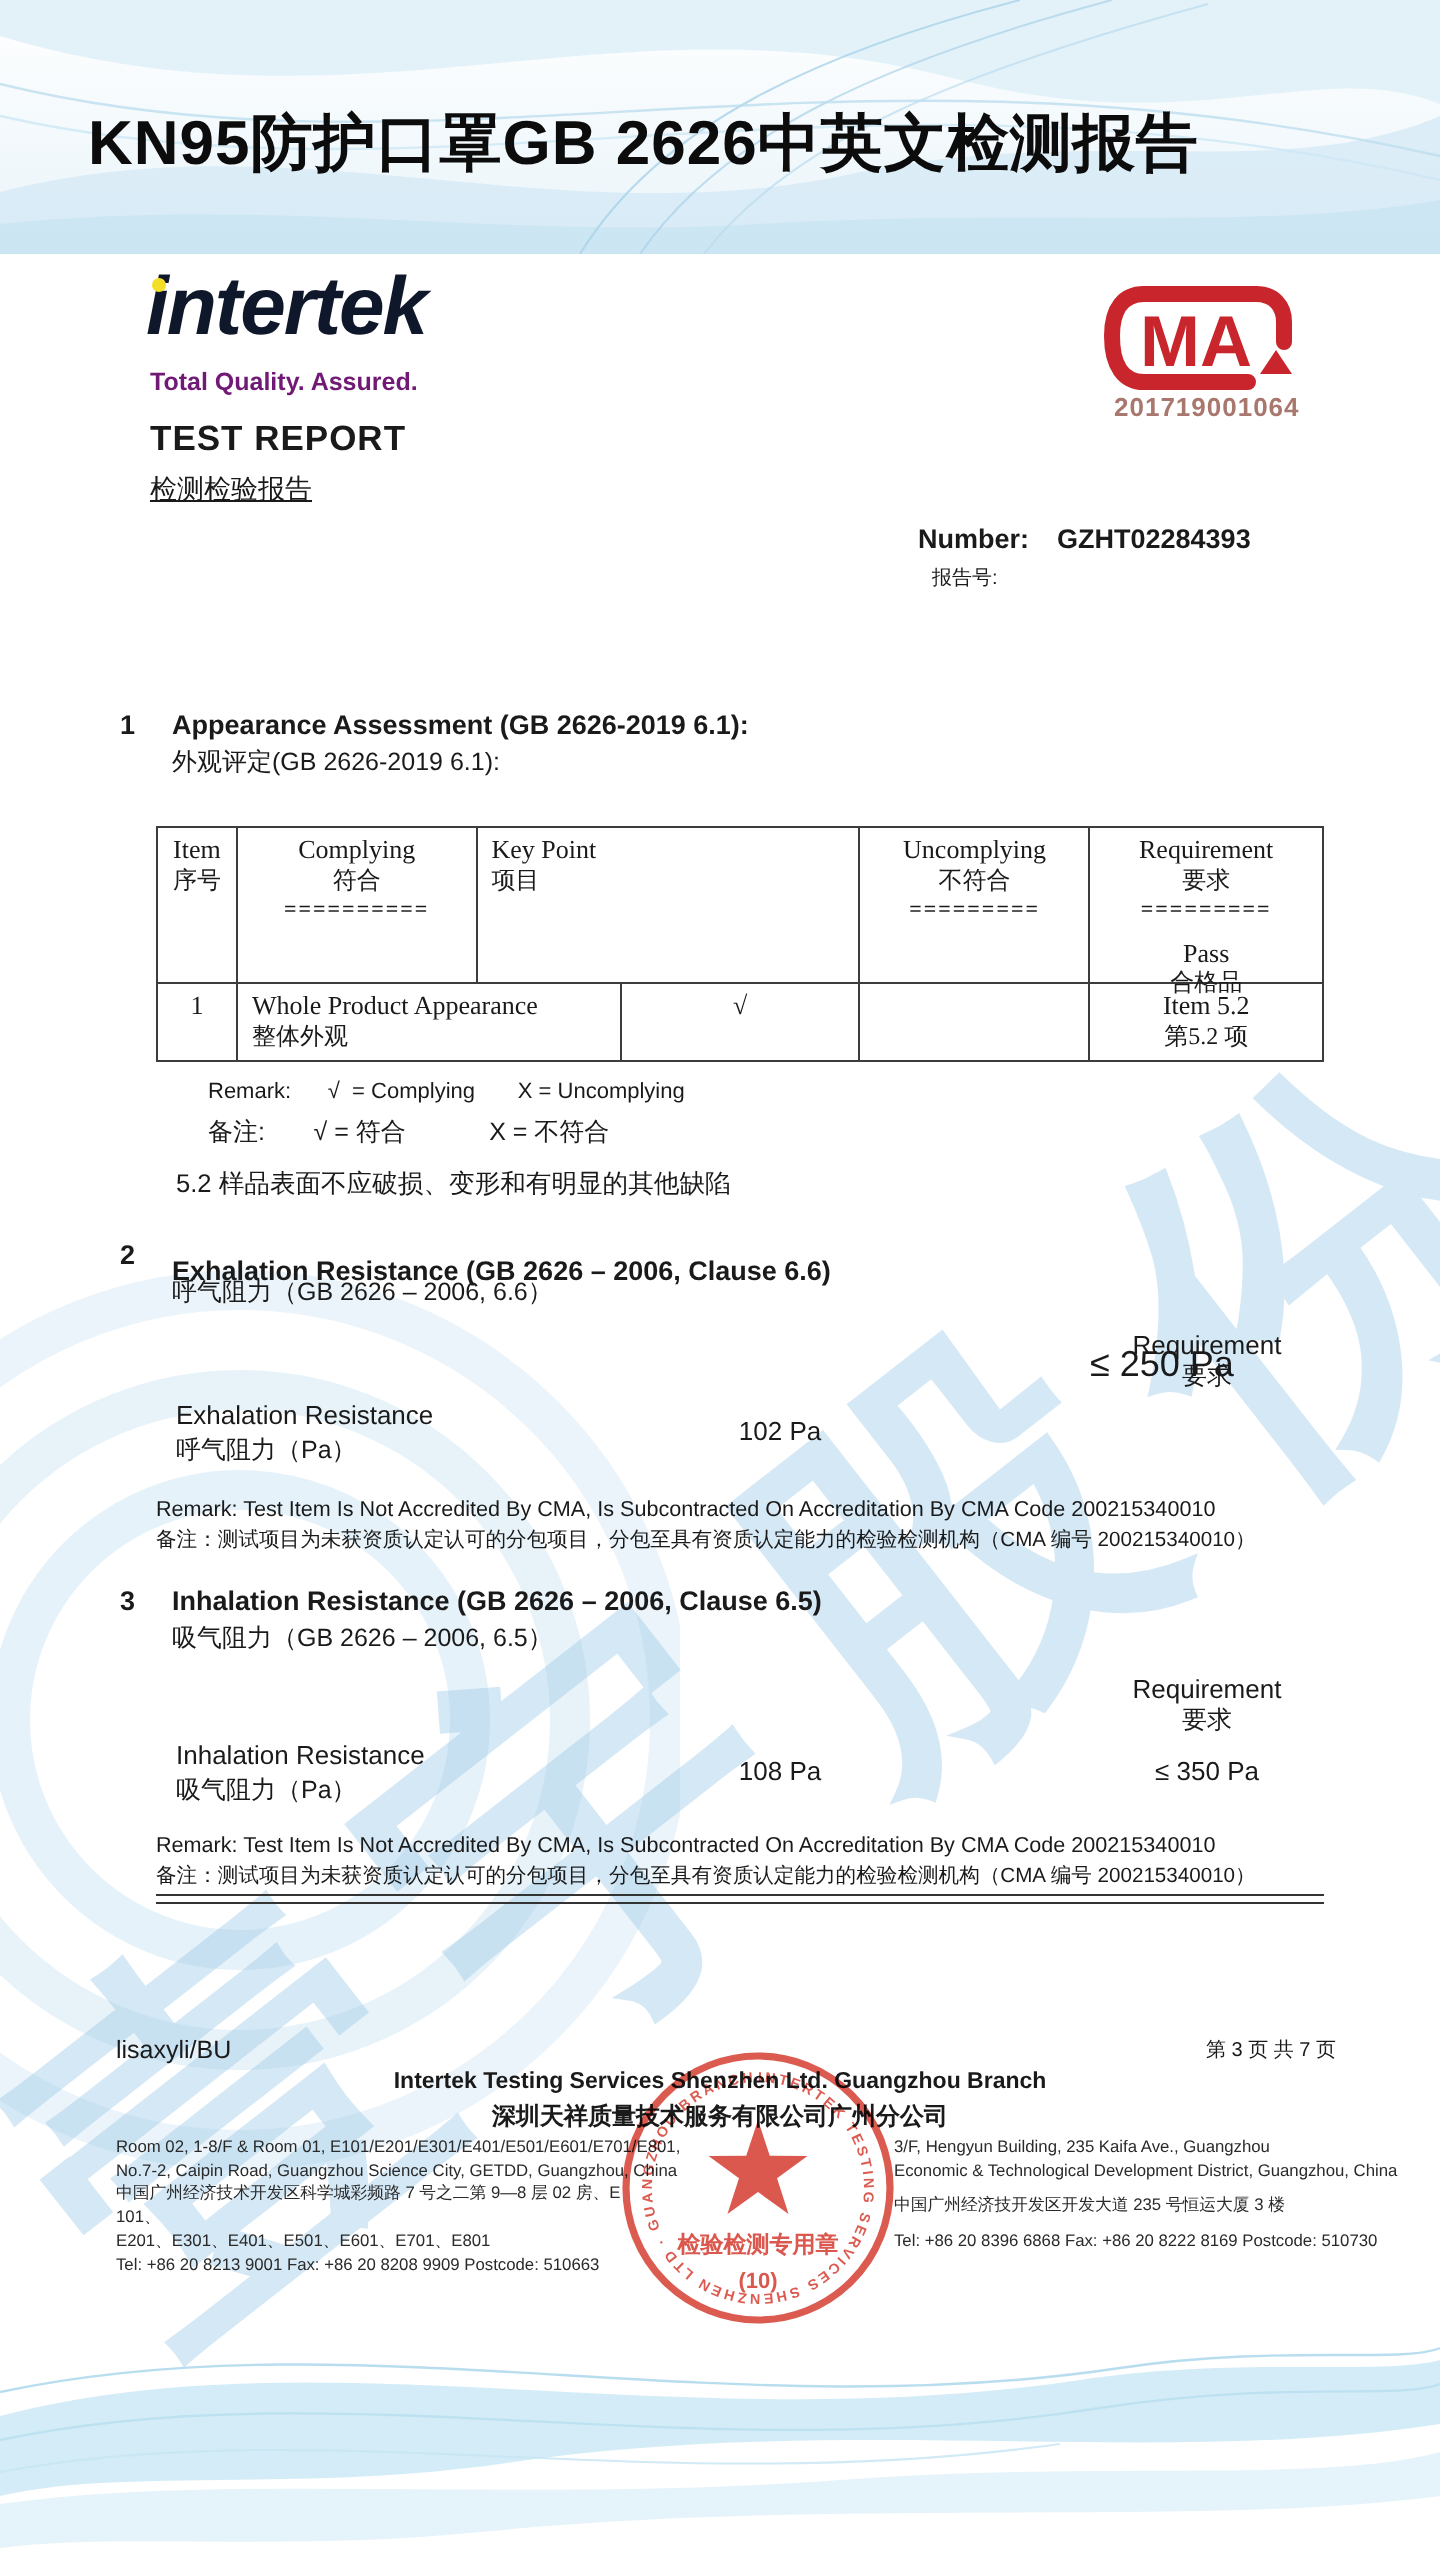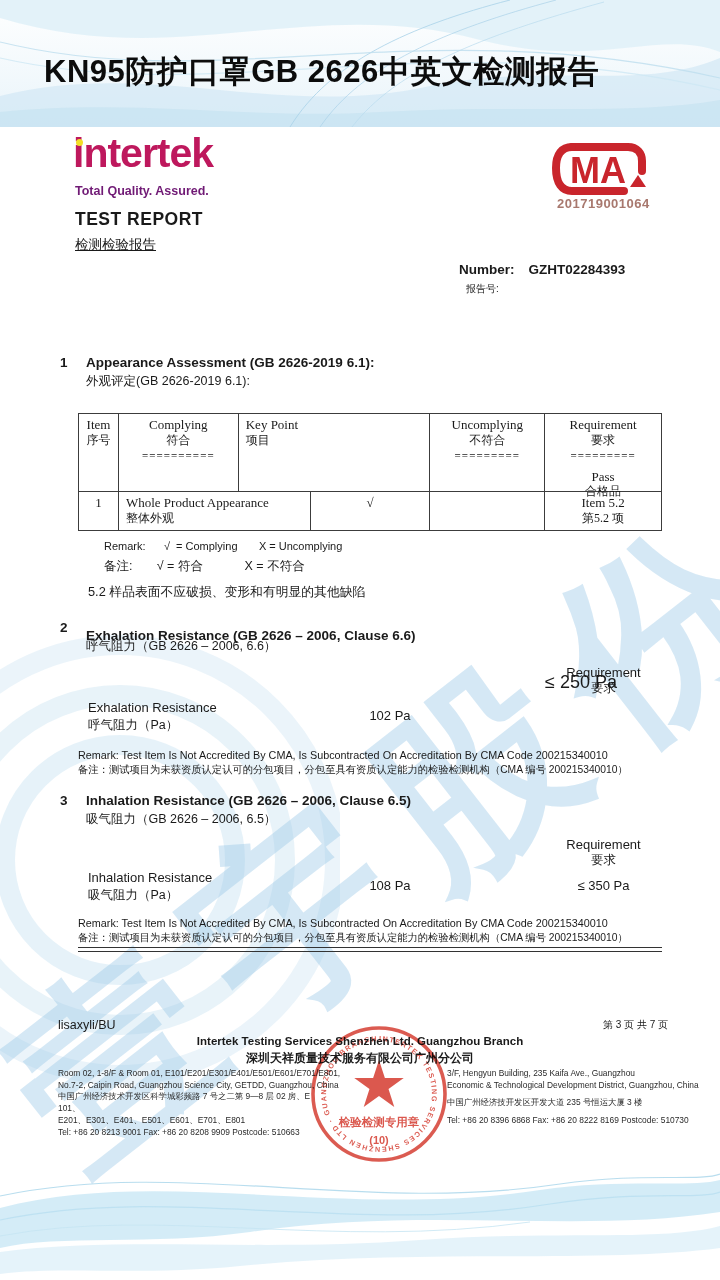--- a/index.html
+++ b/index.html
@@ -8,21 +8,21 @@
   .abs{position:absolute;}
   .pre{white-space:pre;}
   
   .banner{position:absolute;left:0;top:0;width:720px;height:127px;overflow:hidden;}
   .banner-title{position:absolute;left:44px;top:51px;font-size:31px;font-weight:bold;color:#0c0c0c;letter-spacing:0.5px;}
   
   .wm-chars{position:absolute;left:120px;top:960px;font-size:195px;font-weight:bold;
             color:rgba(156,200,230,0.42);letter-spacing:34px;transform:rotate(-38deg);
             transform-origin:left bottom;pointer-events:none;white-space:nowrap;}
   
-  .brand{position:absolute;left:73px;top:130px;font-size:41px;font-weight:bold;letter-spacing:-1px;color:#be185d;}
+  .brand{position:absolute;left:73px;top:130px;font-size:41px;font-weight:bold;letter-spacing:-1px;color:#0f172a;font-style:italic;}
   .brand-dot{position:absolute;left:76px;top:139px;width:7px;height:7px;border-radius:50%;background:#f3df27;}
   .tagline{position:absolute;left:75px;top:184px;font-size:12.5px;font-weight:bold;color:#701a75;}
   .treport{position:absolute;left:75px;top:209px;font-size:17.5px;font-weight:bold;letter-spacing:0.5px;}
   .treport-zh{position:absolute;left:75px;top:236px;font-size:13.5px;text-decoration:underline;}
   .cma-num{position:absolute;left:557px;top:196px;font-size:13px;font-weight:bold;color:#a8786e;letter-spacing:0.5px;}
   
   .numline{position:absolute;left:459px;top:262px;font-size:13.5px;font-weight:bold;}
   .numline span{margin-right:14px;}
   .numzh{position:absolute;left:466px;top:282px;font-size:10px;}
   

